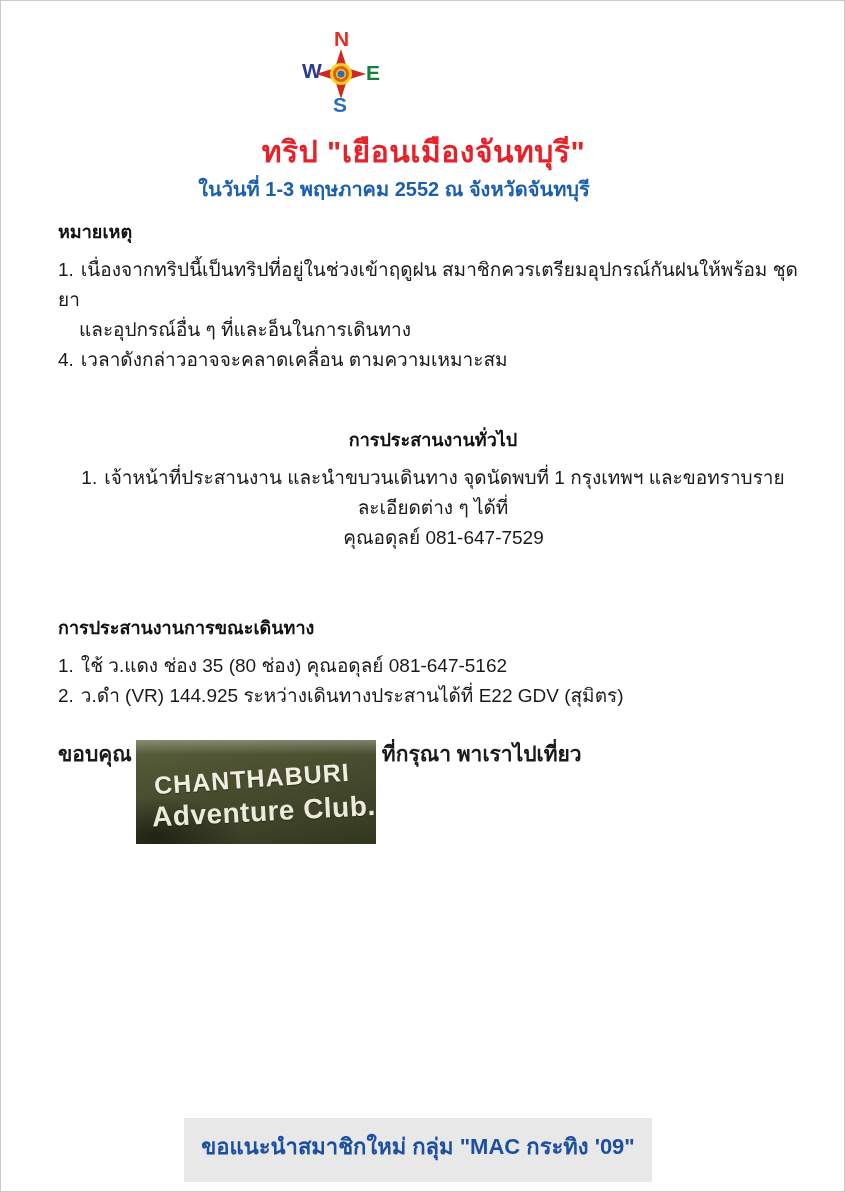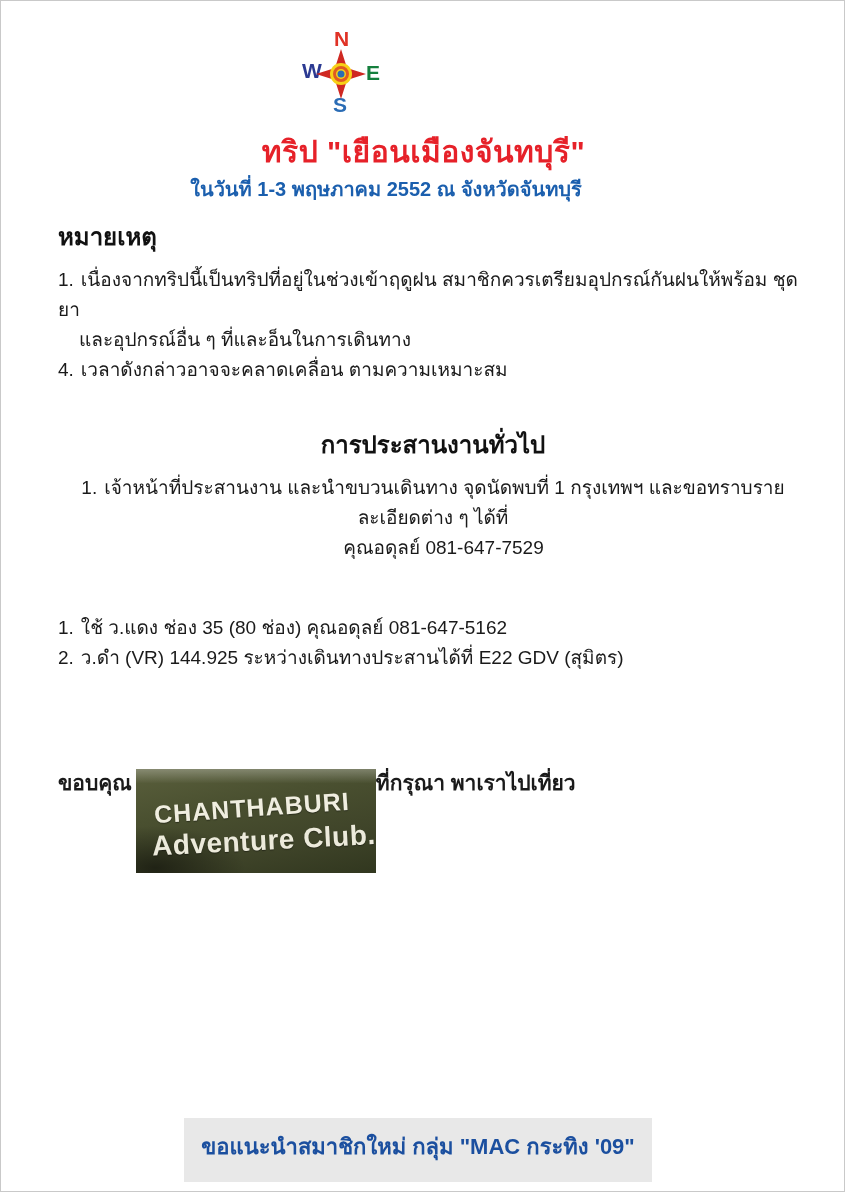--- a/index.html
+++ b/index.html
@@ -32,45 +32,45 @@
     position:absolute; left:362px; top:71px;
     font-size:41px; font-weight:bold; color:#121212;
     letter-spacing:1px; line-height:1.1; white-space:nowrap;
   }
   .trip-title {
     position:absolute; left:0; top:127px; width:845px;
     text-align:center; font-size:30px; font-weight:bold;
     color:#e62129; letter-spacing:0.5px;
   }
   .trip-dates {
-    position:absolute; left:8px; top:172px; width:754px;
+    position:absolute; left:16px; top:172px; width:754px;
     text-align:center; font-size:20px; font-weight:bold;
     color:#1b5fae;
   }
 
   
   .section { position:absolute; left:57px; width:750px; }
   .sec-notes   { top:216px; }
   .sec-coord   { top:424px;text-align:center; }
   .sec-radio   { top:612px; }
   .section h2 {
-    margin:0 0 9px 0; font-size:24px; font-weight:bold; color:#111;
+    margin:0 0 9px 0; font-size:18px; font-weight:bold; color:#111;
   }
   .item { font-size:19px; line-height:30px; color:#1a1a1a; }
   .item .num { margin-right:7px; }
   .item .cont { padding-left:21px; }
 
   
   .thanks {
-    position:absolute; left:57px; top:765px; width:750px;
+    position:absolute; left:57px; top:736px; width:750px;
     display:flex; align-items:flex-start;
   }
   .thanks .txt { font-size:21px; font-weight:bold; line-height:34px; white-space:nowrap; }
   .thanks .txt.prefix { margin-right:4px; }
-  .thanks .txt.suffix { }
+  .thanks .txt.suffix { margin-left:6px; }
   .shirt {
     width:240px; height:104px; margin-top:3px;
     position:relative; overflow:hidden;
     background:
       radial-gradient(ellipse 150px 70px at 8% 95%, rgba(0,0,0,0.5), rgba(0,0,0,0) 60%),
       linear-gradient(180deg, rgba(255,255,255,0.28) 0%, rgba(255,255,255,0) 14%),
       linear-gradient(168deg, #5a5f3c 0%, #4a5030 35%, #3f4429 70%, #31371f 100%);
   }
   .shirt .l1 {
     position:absolute; left:18px; top:24px; width:210px;
@@ -129,20 +129,21 @@
 
   <div class="section sec-coord">
     <h2>การประสานงานทั่วไป</h2>
     <div class="item">
       <div class="line"><span class="num">1.</span><span>เจ้าหน้าที่ประสานงาน และนำขบวนเดินทาง จุดนัดพบที่ 1 กรุงเทพฯ และขอทราบรายละเอียดต่าง ๆ ได้ที่</span></div>
       <div class="line cont">คุณอดุลย์ 081-647-7529</div>
     </div>
   </div>
 
   <div class="section sec-radio">
+    <h2>การประสานงานการขณะเดินทาง</h2>
     <div class="item">
       <div class="line"><span class="num">1.</span><span>ใช้ ว.แดง ช่อง 35 (80 ช่อง) คุณอดุลย์ 081-647-5162</span></div>
     </div>
     <div class="item">
       <div class="line"><span class="num">2.</span><span>ว.ดำ (VR) 144.925 ระหว่างเดินทางประสานได้ที่ E22  GDV (สุมิตร)</span></div>
     </div>
   </div>
 
   <div class="thanks">
     <span class="txt prefix">ขอบคุณ</span>

